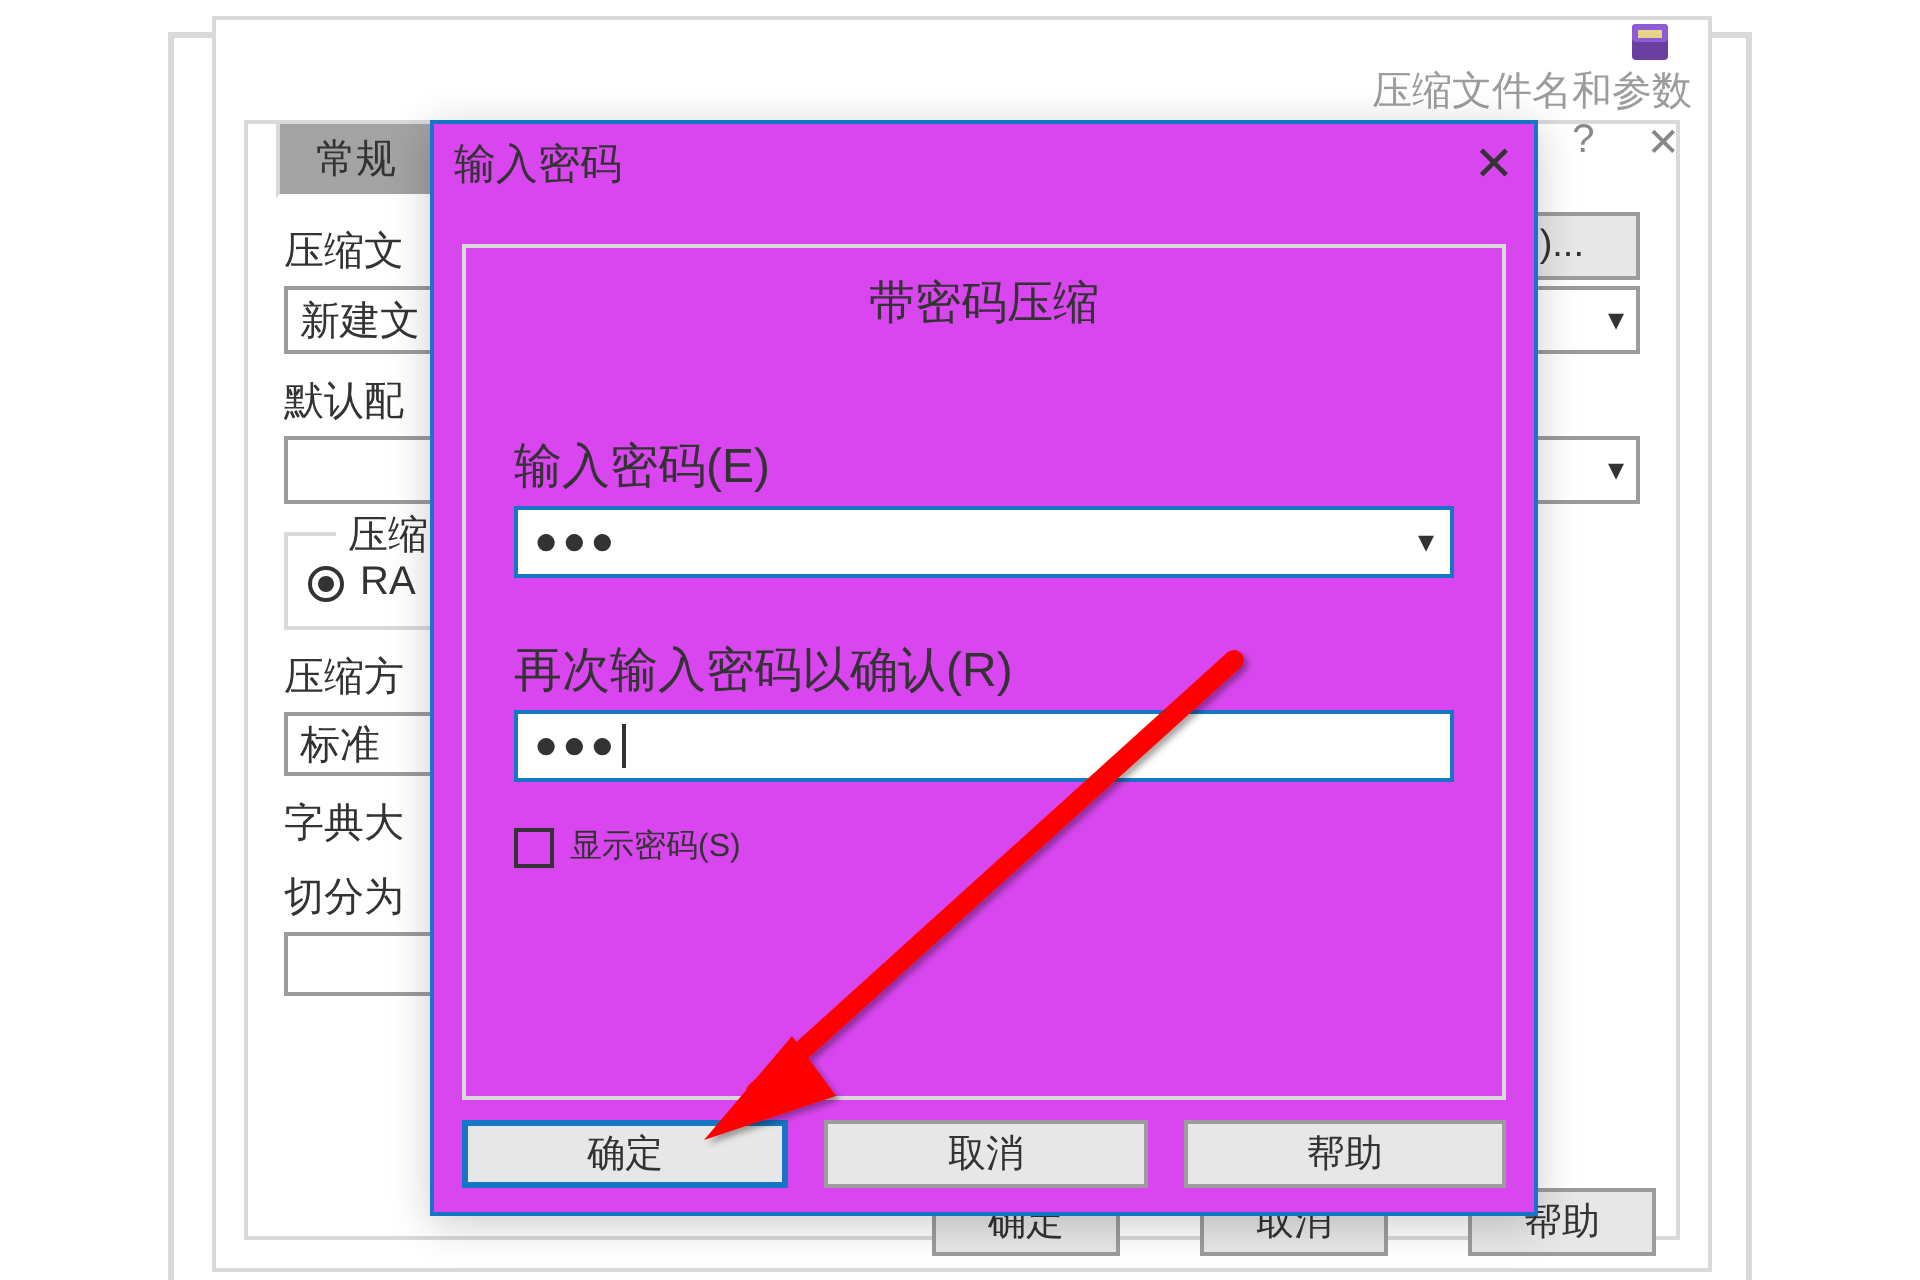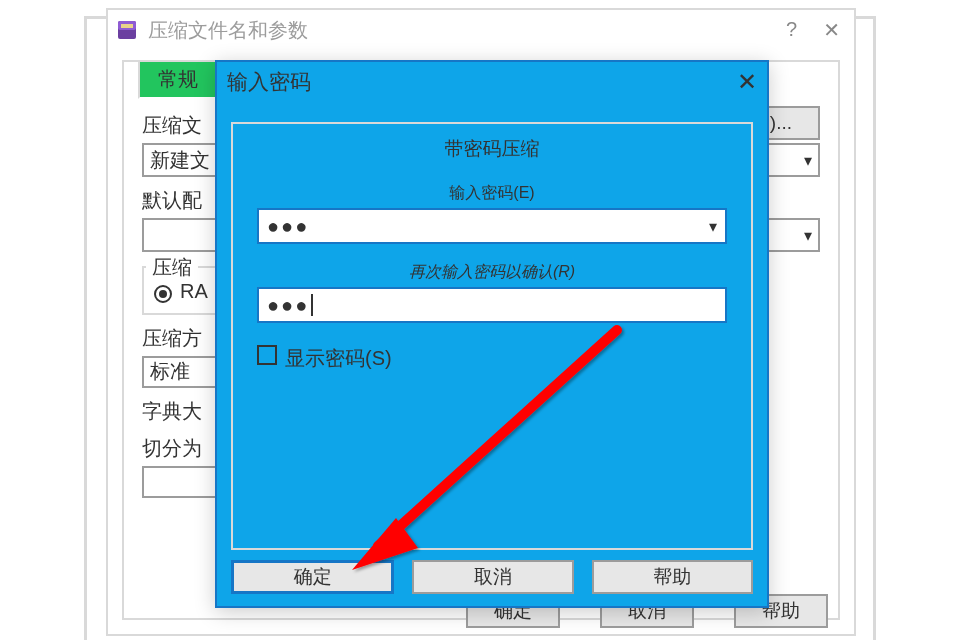--- a/index.html
+++ b/index.html
@@ -31,25 +31,26 @@
     left: 106px;
     top: 8px;
     width: 750px;
     height: 628px;
     background: #fff;
     border: 2px solid #d9d9d9;
   }
   .parent-titlebar {
     height: 40px;
     display: flex;
-    align-items: center;
+    align-items: flex-end;
     padding: 0 8px;
     background: #fff;
     color: #9c9c9c;
     font-size: 20px;
+    flex-direction: column;
   }
   .parent-icon {
     width: 22px; height: 22px;
     margin-right: 10px;
     display: inline-flex; align-items: center; justify-content: center;
   }
   .parent-title-controls {
     margin-left: auto;
     display: flex;
     gap: 26px;
@@ -59,21 +60,21 @@
   }
   .parent-title-controls span { cursor: default; }
   .parent-body {
     position: absolute;
     left: 14px; right: 14px; top: 50px; bottom: 14px;
     border: 2px solid #d9d9d9;
   }
   .tab {
     position: absolute;
     left: 14px; top: -2px;
-    background: #22c55e;
+    background: #a3a3a3;
     padding: 4px 18px;
     border: 2px solid #d9d9d9;
     border-bottom: 2px solid #fff;
     font-size: 20px;
   }
   .parent-content {
     position: absolute;
     left: 18px; right: 18px; top: 40px; bottom: 18px;
   }
   .lbl {
@@ -95,41 +96,41 @@
     color: #333;
   }
   .groupbox {
     border: 2px solid #d9d9d9;
     position: relative;
     margin-top: 14px;
     padding: 12px 10px 10px 10px;
   }
   .groupbox-title {
     position: absolute;
-    top: -14px; left: 2px;
+    top: -14px; left: 24px;
     background: #fff;
     padding: 0 6px;
     font-size: 20px;
   }
   .radio {
-    display: flex; align-items: flex-end; gap: 8px;
+    display: flex; align-items: center; gap: 8px;
     font-size: 20px;
   }
   .radio-dot {
     width: 18px; height: 18px; border-radius: 50%;
     border: 2px solid #333;
     display: flex; align-items: center; justify-content: center;
   }
   .radio-dot::after {
     content: ""; width: 8px; height: 8px; border-radius: 50%; background: #333;
   }
   .small-input {
     border: 2px solid #9c9c9c;
     height: 32px; width: 90px;
-    display: flex; align-items: flex-start; padding: 0 6px;
+    display: flex; align-items: center; padding: 12px 6px;
     font-size: 20px; background: #fff;
   }
   .btn {
     border: 2px solid #9c9c9c;
     background: #e7e7e7;
     height: 34px;
     display: inline-flex;
     align-items: center; justify-content: center;
     padding: 0 26px;
     font-size: 19px;
@@ -145,21 +146,21 @@
     display: flex; gap: 40px;
   }
 
   
   .modal {
     position: absolute;
     left: 215px;
     top: 60px;
     width: 554px;
     height: 548px;
-    background: #0ea5e9;
+    background: #d946ef;
     border: 2px solid #1676c6;
     box-shadow: 0 4px 20px rgba(0,0,0,0.2);
   }
   .modal-titlebar {
     height: 40px;
     display: flex;
     align-items: center;
     padding: 0 10px;
     font-size: 21px;
   }
@@ -171,28 +172,27 @@
     font-family: Arial, sans-serif;
   }
   .modal-body {
     position: absolute;
     left: 14px; right: 14px; top: 60px; bottom: 56px;
     border: 2px solid #d9d9d9;
     padding: 12px 24px 18px 24px;
   }
   .modal-body-title {
     text-align: center;
-    font-size: 19px;
-    margin-bottom: 21px;
+    font-size: 23px;
+    margin-bottom: 50px;
   }
   .field-label {
-    font-size: 16px;
+    font-size: 24px;
     margin-bottom: 4px;
     margin-top: 6px;
-    text-align: center;
   }
   .pw-wrap {
     border: 2px solid #1676c6;
     height: 36px;
     display: flex;
     align-items: center;
     padding: 0 8px;
     background: #fff;
   }
   .pw-dots {
@@ -209,22 +209,23 @@
   .text-cursor {
     display: inline-block;
     width: 1.5px;
     height: 22px;
     background: #333;
     margin-left: 2px;
     vertical-align: middle;
   }
   .checkbox-row {
     display: flex;
+    align-items: center;
     gap: 8px;
-    font-size: 20px;
+    font-size: 16px;
     margin-top: 10px;
   }
   .checkbox-box {
     width: 20px; height: 20px;
     border: 2px solid #333;
   }
   .organize-btn {
     display: block;
     width: 100%;
     height: 36px;
@@ -337,21 +338,21 @@
 
     <div class="modal-body">
       <div class="modal-body-title">带密码压缩</div>
 
       <div class="field-label">输入密码(E)</div>
       <div class="pw-wrap">
         <span class="pw-dots">●●●</span>
         <span class="pw-caret">▾</span>
       </div>
 
-      <div class="field-label" style="margin-top:18px;font-style:italic;">再次输入密码以确认(R)</div>
+      <div class="field-label" style="margin-top:30px;">再次输入密码以确认(R)</div>
       <div class="pw-wrap">
         <span class="pw-dots">●●●</span>
           <span class="text-cursor"></span>
       </div>
 
       <div class="checkbox-row" style="margin-top:22px;">
         <span class="checkbox-box"></span>
         <span>显示密码(S)</span>
       </div>
 

